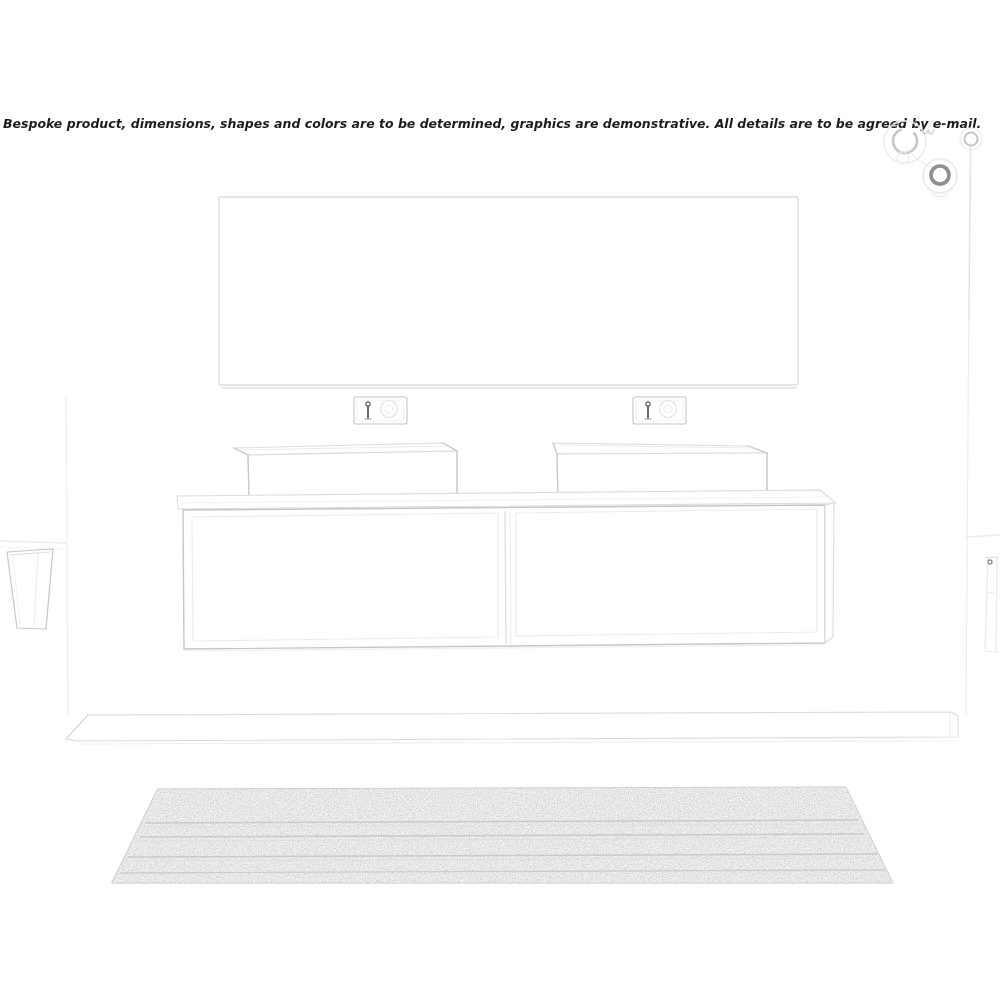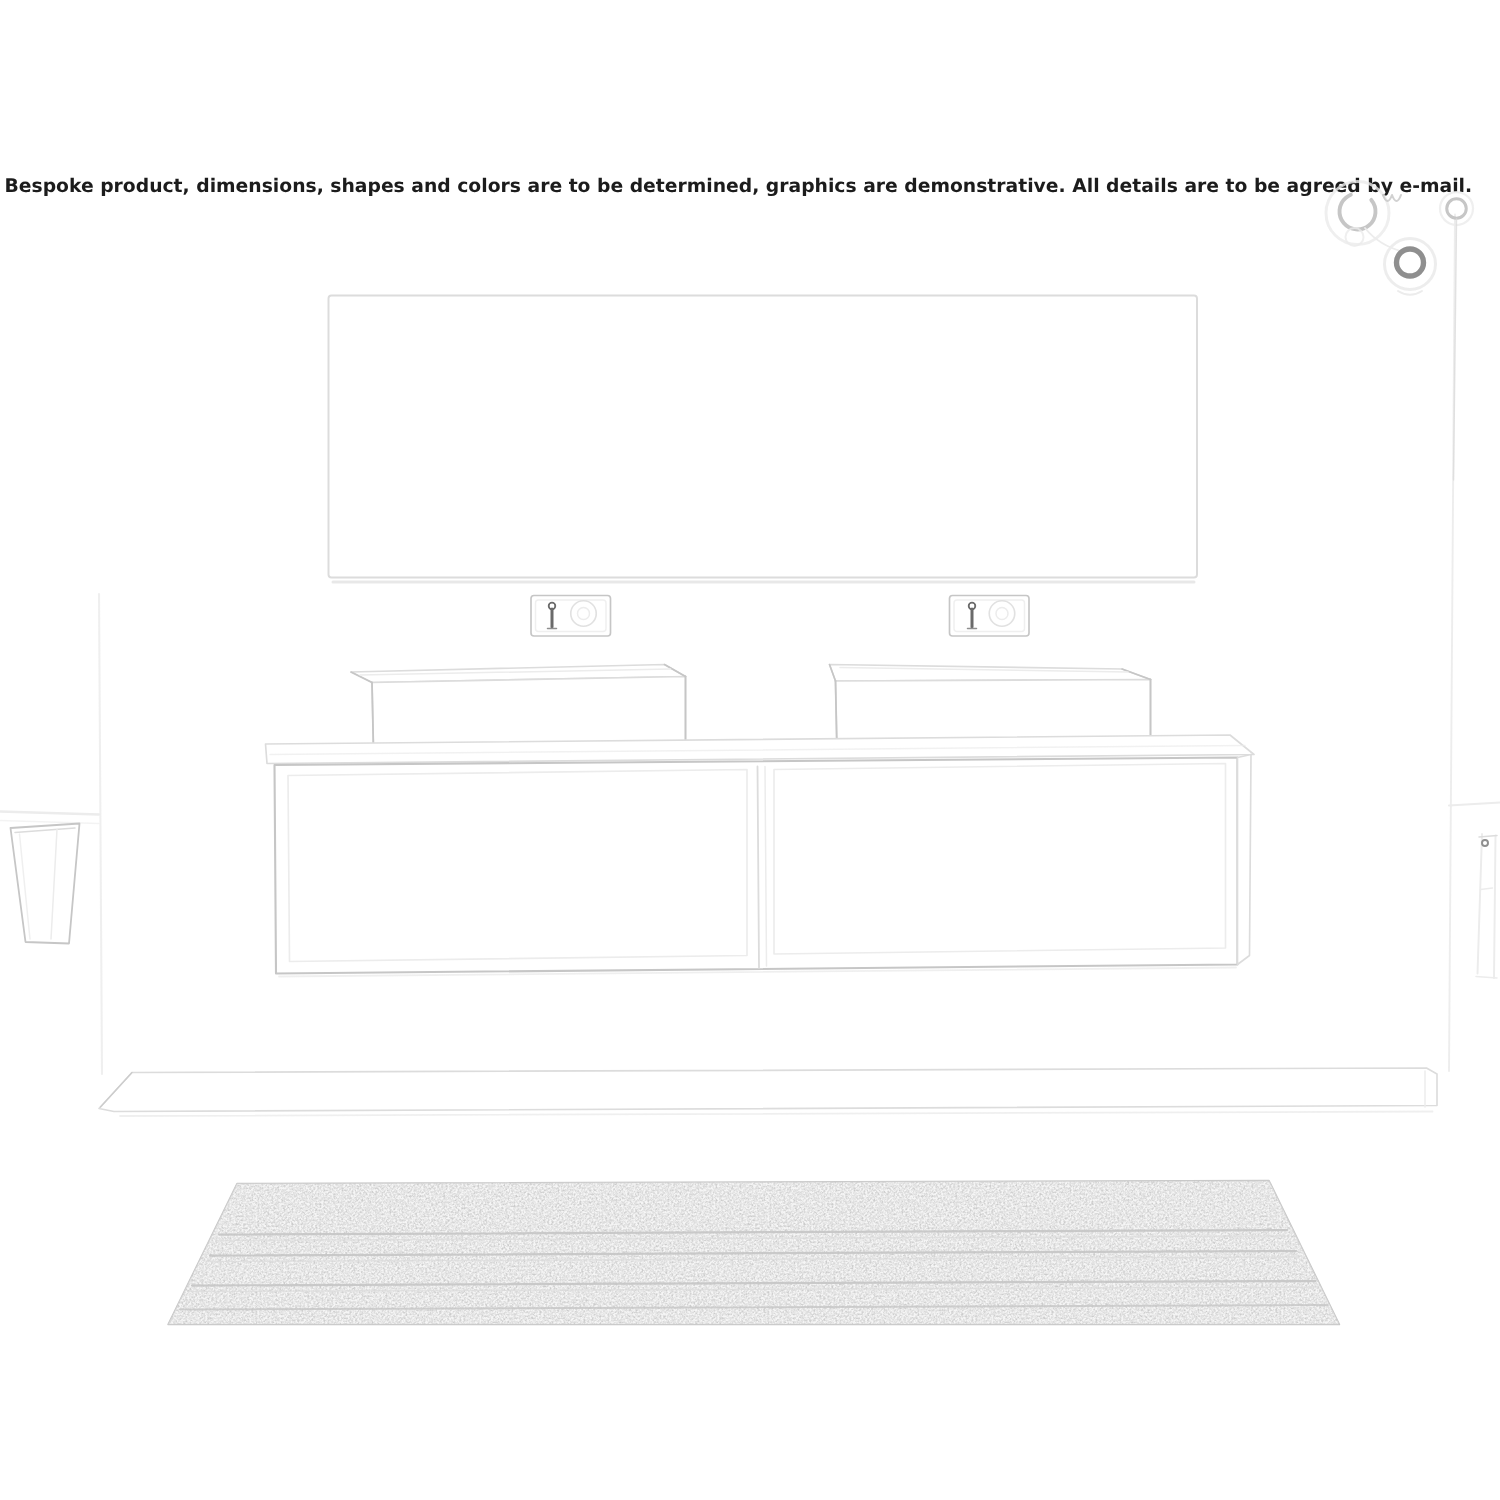--- a/index.html
+++ b/index.html
@@ -11,20 +11,21 @@
     --sketch-dark:#8f8f8f;
     --sketch-ink:#6a6a6a;
   }
   html,body{margin:0;padding:0;background:#f5f5f5;}
   .stage{
     position:relative;
     width:1000px;height:1000px;
     background:var(--background);
     overflow:hidden;
     font-family:"DejaVu Sans","Liberation Sans",sans-serif;
+    font-style:italic;
   }
   .disclaimer{
     position:absolute;
     left:3px;top:116px;
     width:994px;
     font-size:12.5px;
     font-weight:bold;
     letter-spacing:0px;
     color:var(--text);
     white-space:nowrap;

